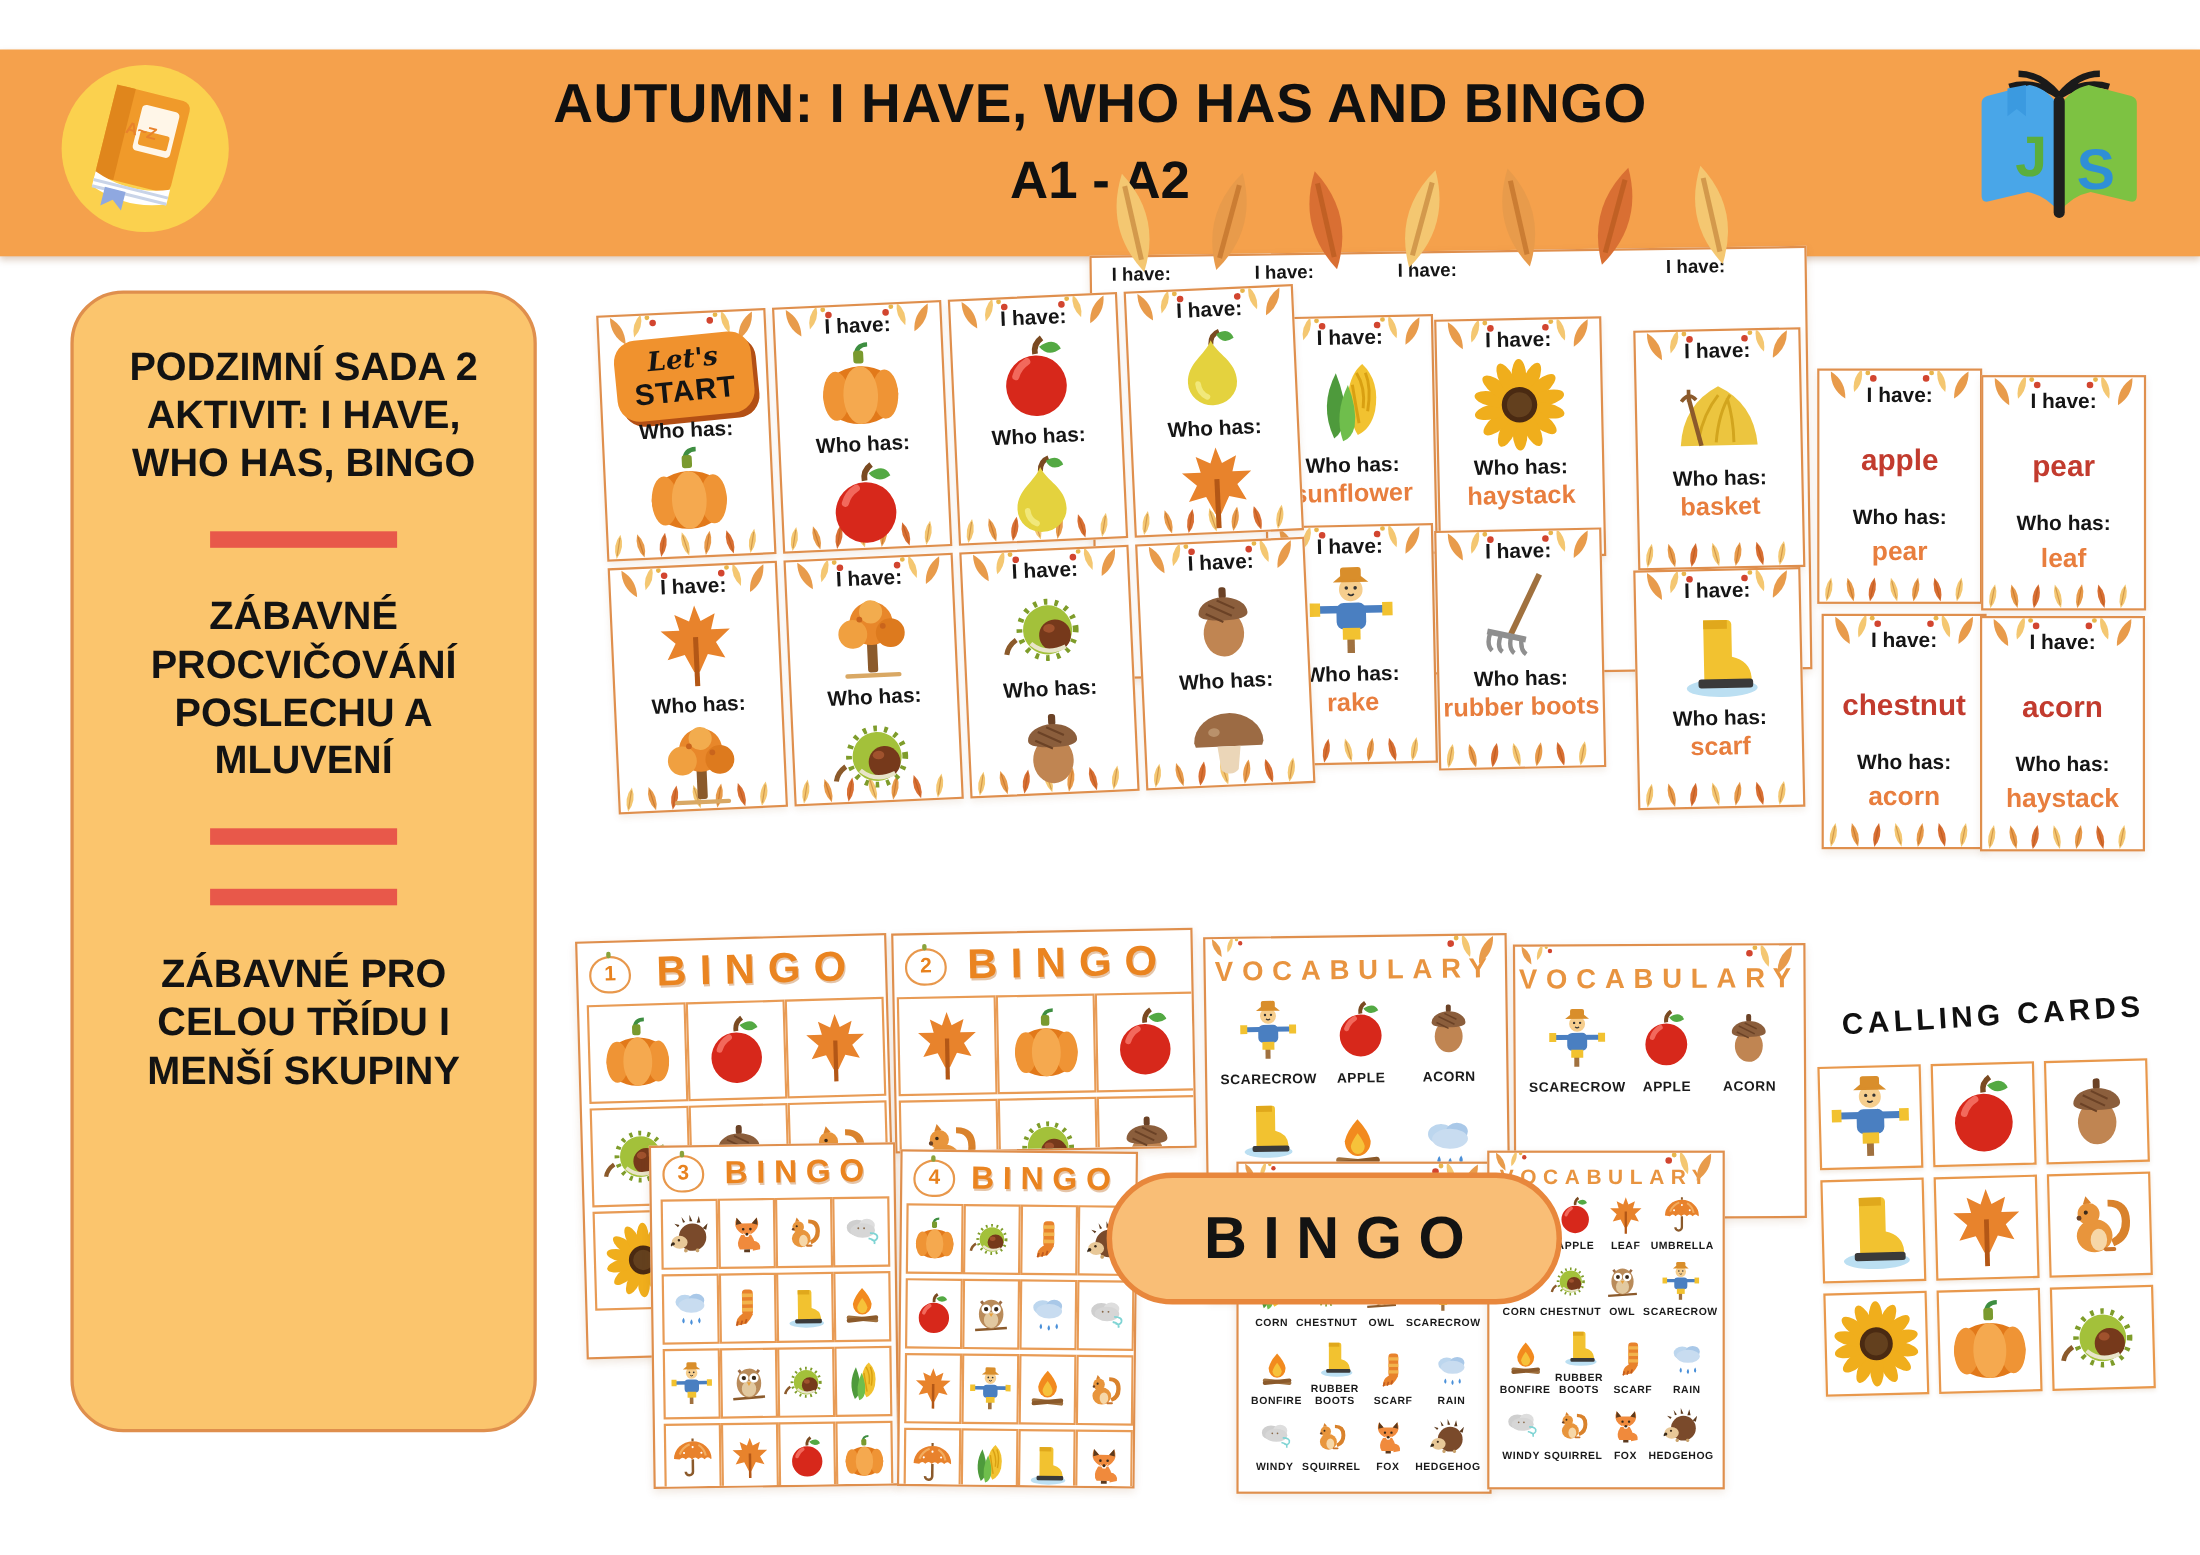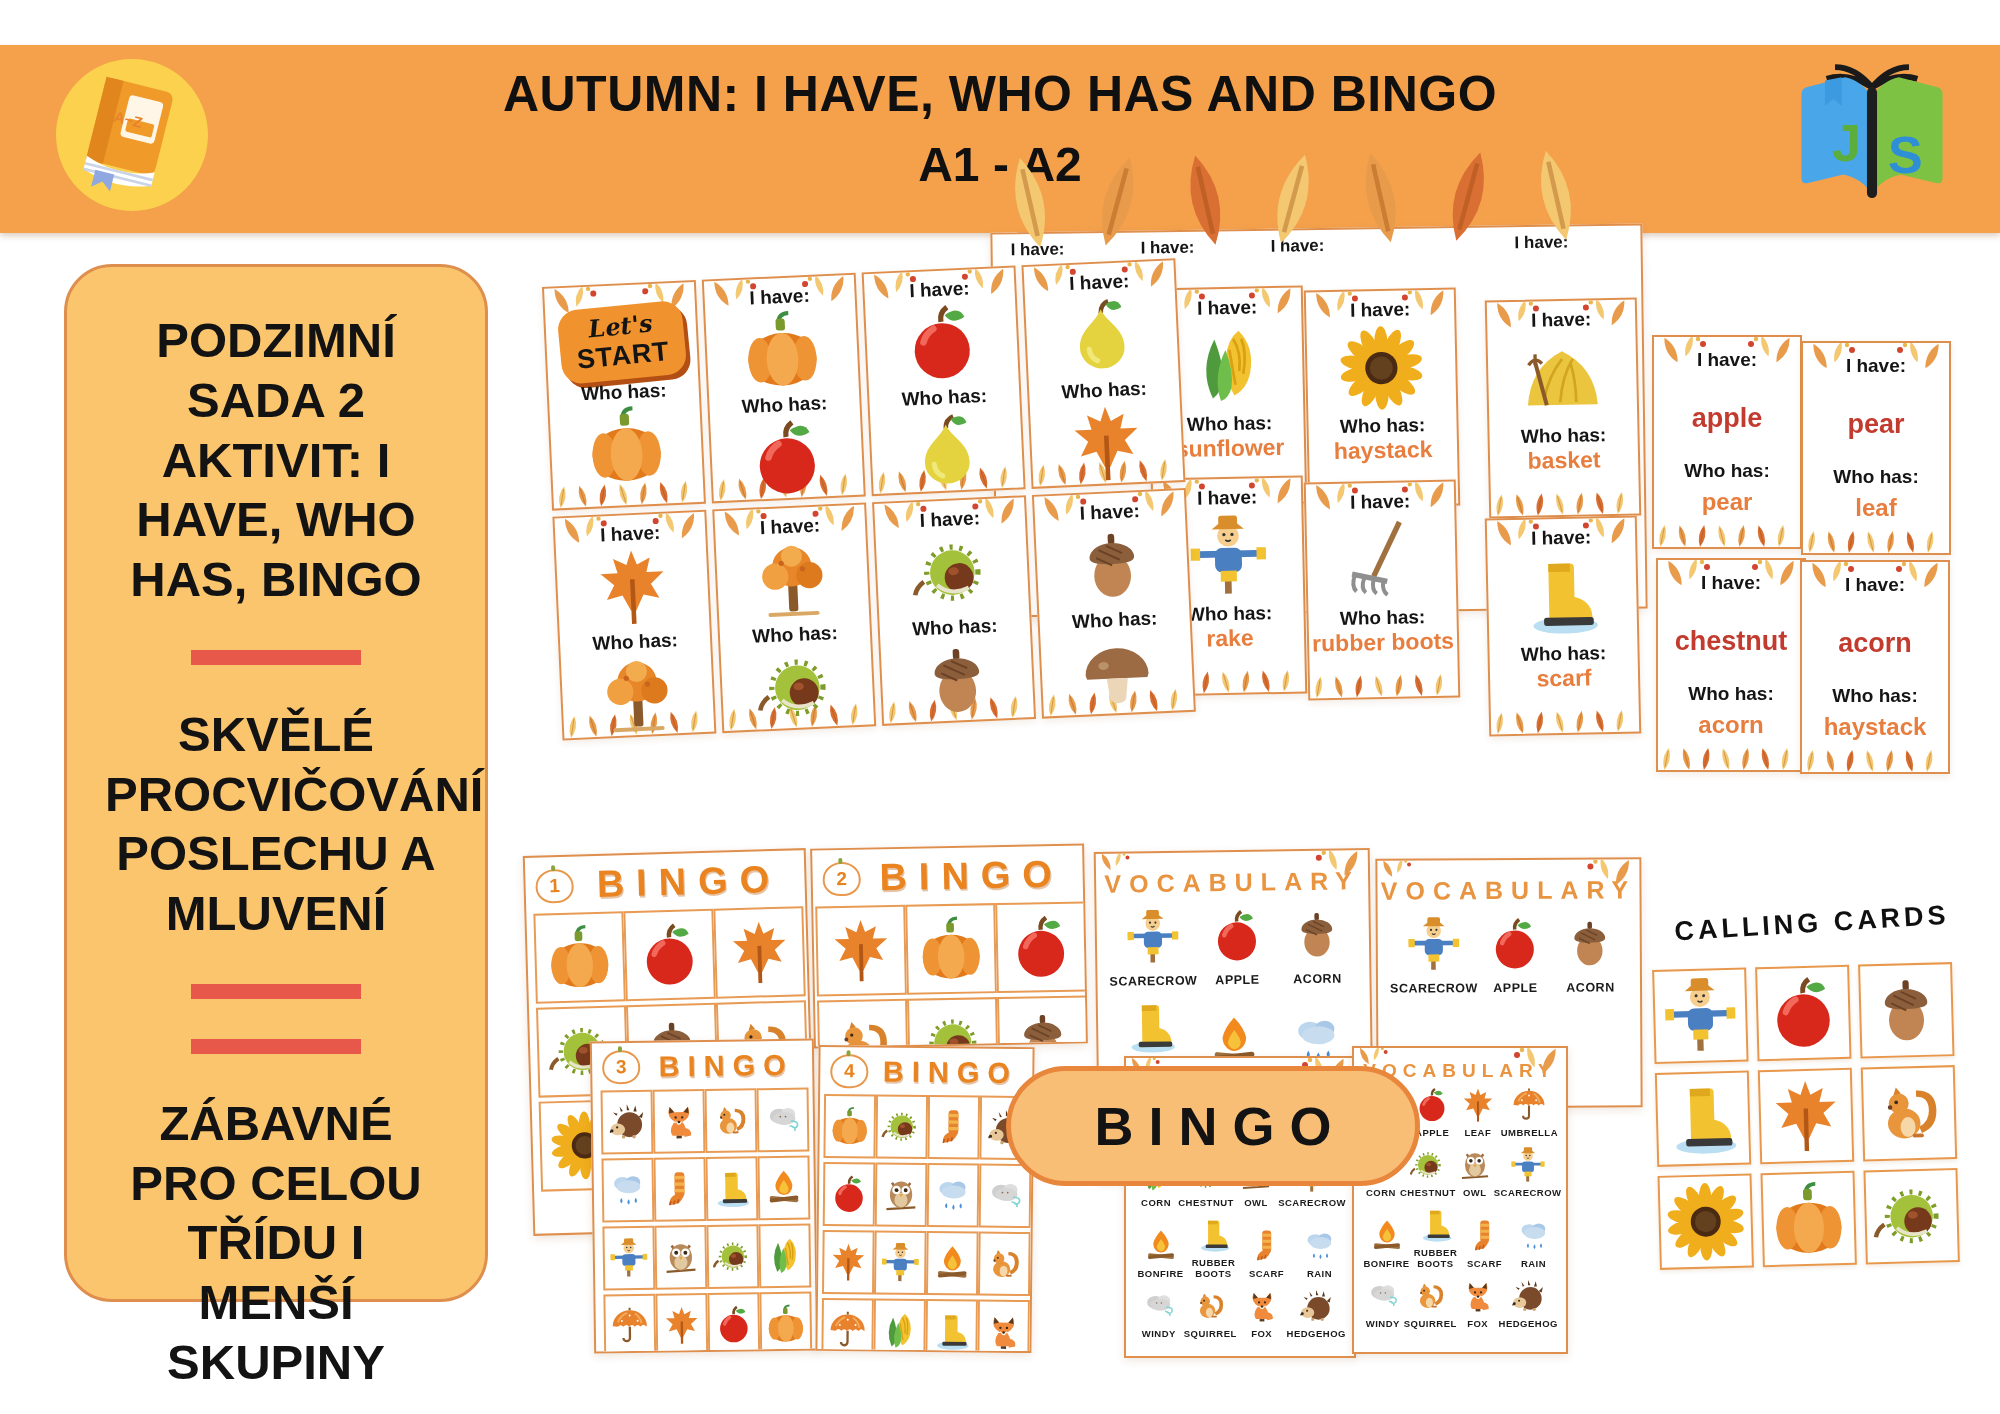--- a/index.html
+++ b/index.html
@@ -17,21 +17,21 @@
   .az-label{position:absolute;left:58px;top:52px;font-size:15px;font-weight:900;color:#E8822C;transform:rotate(14deg);}
   .logo-right{position:absolute;right:44px;top:10px;width:168px;height:172px;}
   .logo-right svg{width:100%;height:100%;}
   .jl,.sl{position:absolute;font-size:52px;font-weight:900;}
   .jl{left:44px;top:58px;color:#5BAE3C;}
   .sl{left:100px;top:70px;color:#2F8FD6;}
 
   
   .sidebar{position:absolute;left:64px;top:264px;width:424px;height:1038px;background:#FBC56D;
            border:3px solid #DF8F4D;border-radius:48px;box-sizing:border-box;text-align:center;}
-  .sb-item{margin:16px auto;padding:0 38px;font-size:49px;line-height:1.22;font-weight:800;color:#131313;}
+  .sb-item{margin:16px auto;padding:0 38px;font-size:36px;line-height:1.22;font-weight:800;color:#131313;}
   .sb-item:first-child{margin-top:44px;}
   .sb-div{width:170px;height:15px;background:#E8584A;margin:40px auto;}
 
   
   .sheet{position:absolute;background:#fff;border:2px solid #DF8F4D;box-shadow:0 3px 8px rgba(140,80,20,.13);box-sizing:border-box;}
   .pcard,.wcard,.tcard{background:#fff;border:2px solid #DF8F4D;box-sizing:border-box;display:flex;
         flex-direction:column;align-items:center;overflow:hidden;position:relative;
         box-shadow:0 3px 7px rgba(140,80,20,.10);}
   .wcard,.tcard{position:absolute;}
   .lbl{font-weight:800;font-size:19px;color:#151515;z-index:2;}
@@ -148,21 +148,21 @@
         <path d="M22 14 v15 l5 -4 l5 4 v-17" fill="#3B9AE0"></path>
       </svg>
       <span class="jl">J</span>
       <span class="sl">S</span>
     </div>
   </div>
 
   <div class="sidebar">
     <div class="sb-item">PODZIMNÍ SADA 2  AKTIVIT: I HAVE, WHO HAS, BINGO</div>
     <div class="sb-div"></div>
-    <div class="sb-item">SKVĚLÉ PROCVIČOVÁNÍ POSLECHU A MLUVENÍ</div>
+    <div class="sb-item">ZÁBAVNÉ PROCVIČOVÁNÍ POSLECHU A MLUVENÍ</div>
     <div class="sb-div"></div>
     <div class="sb-div"></div>
     <div class="sb-item">ZÁBAVNÉ PRO CELOU TŘÍDU I MENŠÍ SKUPINY</div>
   </div>
 
   <div id="backsheet" class="sheet">
       <span class="dec" style="left:0;top:-2px;width:100%;height:24px;transform:scaleY(-1)"><svg viewBox="0 0 170 28" preserveAspectRatio="none">
           <g transform="translate(10,14) rotate(12)">
             <path d="M0 12 Q-7 0 0 -12 Q7 0 0 12 Z" fill="#F4C771"></path>
             <line y1="-9" y2="9" stroke="rgba(150,70,10,.35)" stroke-width="1.2"></line>

